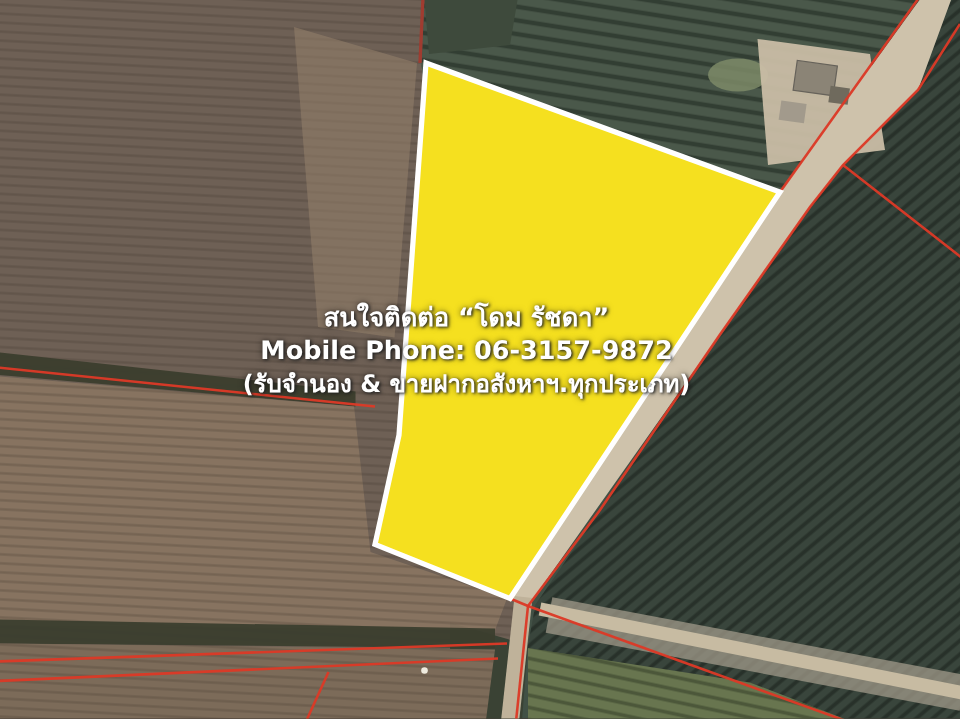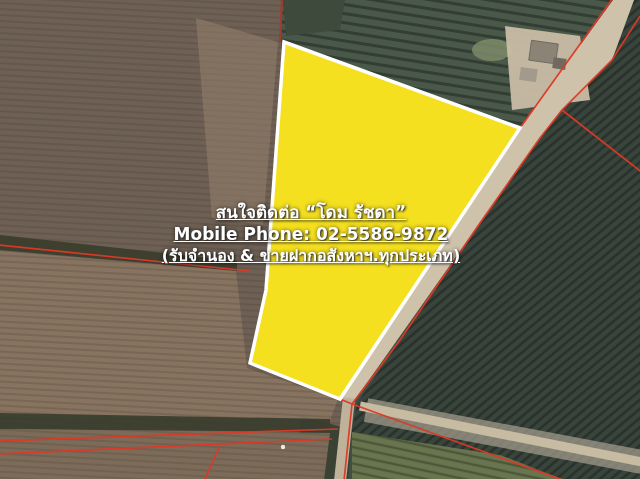--- a/index.html
+++ b/index.html
@@ -14,21 +14,21 @@
     font-family:"DejaVu Sans","Liberation Sans",sans-serif;
   }
   .map-svg{position:absolute;left:0;top:0;width:640px;height:479px;display:block;}
   .plot{fill:var(--plot-fill);stroke:var(--plot-border);stroke-width:3.5;stroke-linejoin:miter;}
   .redline{stroke:var(--parcel-red);stroke-width:1.7;fill:none;opacity:.96;stroke-linecap:butt;}
   .redline-dark{stroke:#A23A2E;stroke-width:2.2;fill:none;opacity:.95;}
   .contact-overlay{
     position:absolute;left:0;top:202px;width:622px;
     text-align:center;color:var(--overlay-text);font-weight:bold;
     text-shadow:1px 1px 2px rgba(35,35,35,.95),0 0 4px rgba(0,0,0,.55);
-    line-height:21.5px;z-index:5;pointer-events:none;text-decoration:underline;
+    line-height:21.5px;z-index:5;pointer-events:none;
   }
   .contact-overlay .ln-lg{font-size:17px;}
   .contact-overlay .ln-md{font-size:16px;}
 </style>
 </head>
 <body>
 
 <div class="stage">
 
   <svg class="map-svg" viewBox="0 0 640 479" aria-hidden="true">
@@ -100,17 +100,17 @@
       <path class="redline" d="M -2,454 L 332,439"></path>
       <path class="redline" d="M -2,245 L 250,271"></path>
       <path class="redline" d="M 219,448 L 204,481"></path>
     </g>
 
     <polygon class="plot" points="284,42 520,128 340,399 250,363 266,290"></polygon>
   </svg>
 
   <div class="contact-overlay">
     <div class="ln-lg">สนใจติดต่อ “โดม รัชดา”</div>
-    <div class="ln-lg">Mobile Phone: 02-5586-9872</div>
+    <div class="ln-lg">Mobile Phone: 06-3157-9872</div>
     <div class="ln-md">(รับจำนอง &amp; ขายฝากอสังหาฯ.ทุกประเภท)</div>
   </div>
 
 </div>
 
 </body></html>

